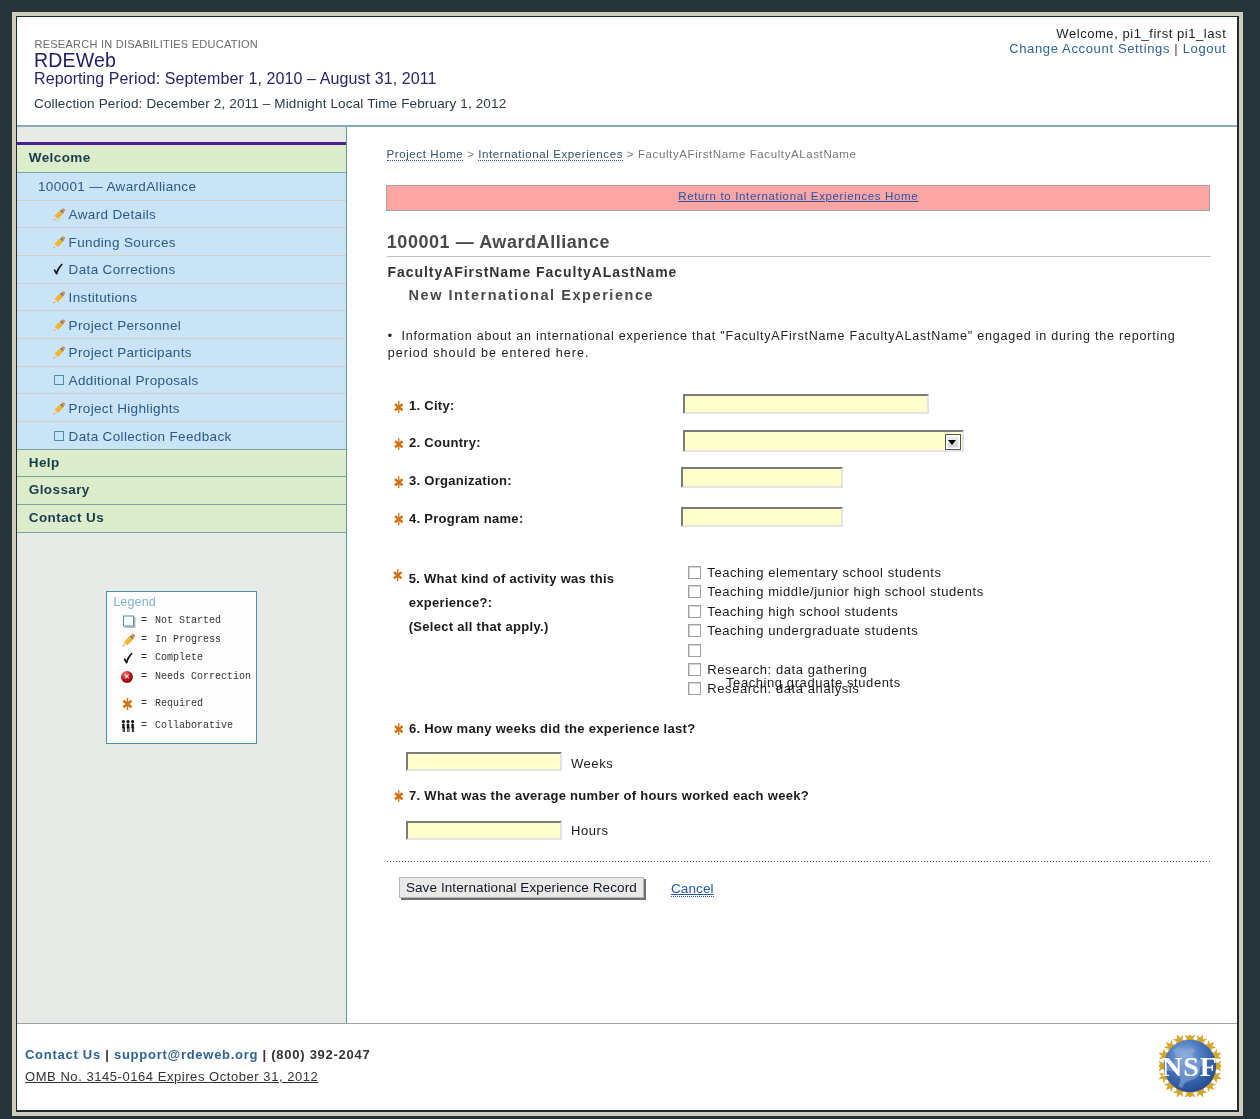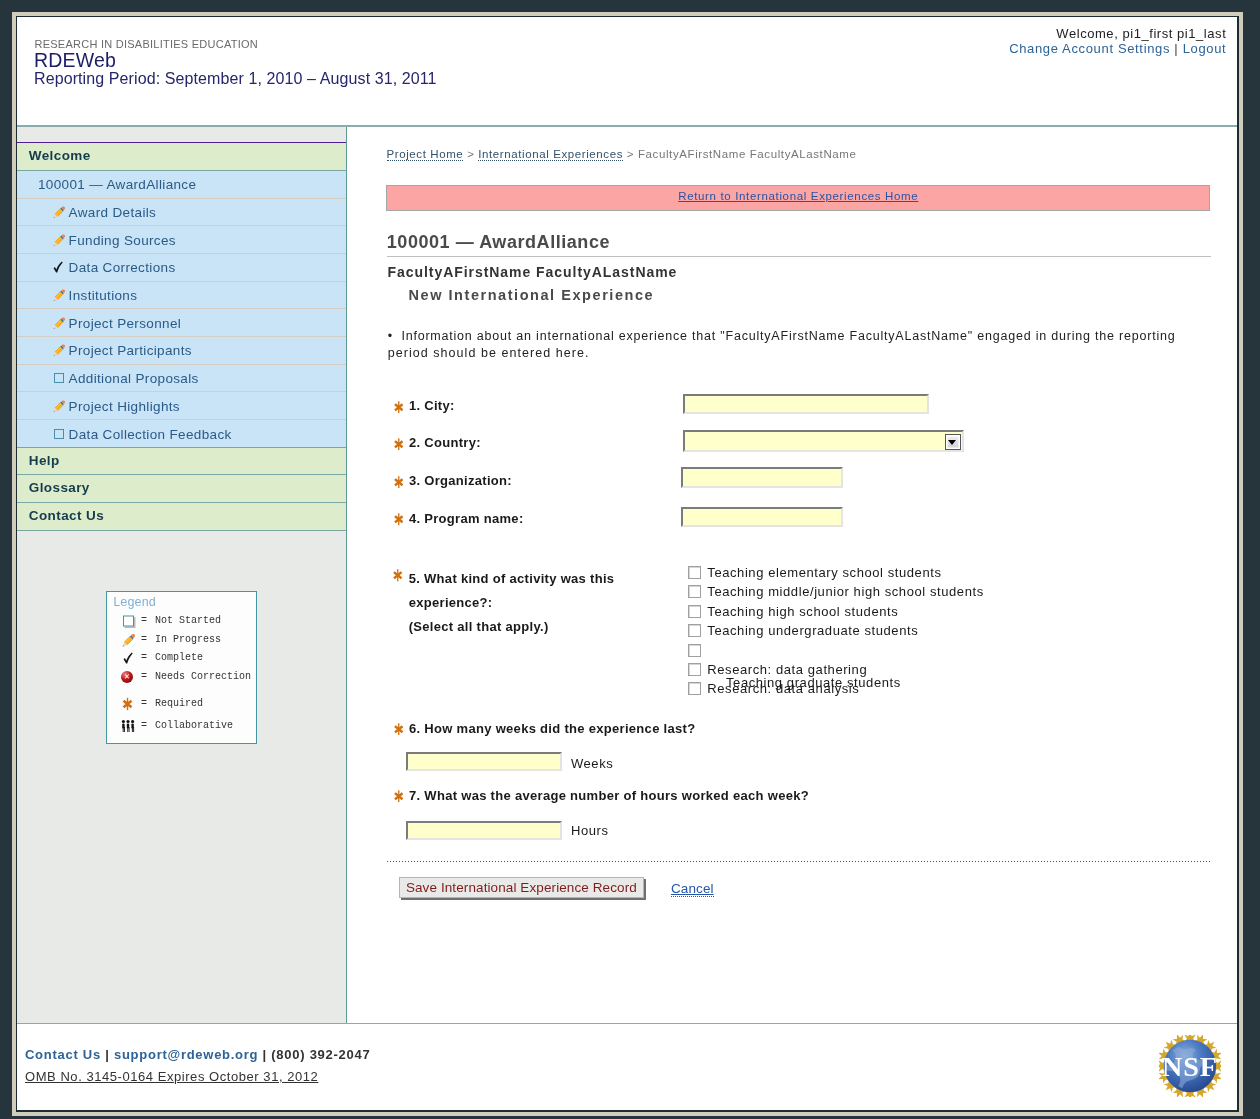--- a/index.html
+++ b/index.html
@@ -16,21 +16,21 @@
 #welc { position:absolute; right:10.7px; top:9px; font-size:13px; color:#222; letter-spacing:0.55px; }
 #acct { position:absolute; right:10.7px; top:23.5px; font-size:13px; color:#2d6397; letter-spacing:0.65px; }
 #acct .sep { color:#444; }
 #tealhr { position:absolute; left:0; top:108px; width:1220px; height:2px; background:#87adb1; }
 
 #cols { position:absolute; left:0; top:110px; width:1220px; height:896px; }
 #side { position:absolute; left:0; top:0; width:328.7px; height:896px; background:#e8eae8; }
 #sidediv { position:absolute; left:328.7px; top:0; width:1.3px; height:896px; background:#5f9a93; }
 #menu { position:absolute; left:0; top:15.4px; width:328.7px; }
 .gbar { height:26.6px; line-height:26.6px; background:#ddeccb; border-bottom:1px solid #79a8a3; font-weight:bold; font-size:13.5px; color:#153c4d; padding-left:11.8px; letter-spacing:0.4px; }
-.gbar.first { border-top:1px solid #4c1d95; }
+.gbar.first { border-top:3px solid #4c1d95; }
 .item { height:26.7px; background:#c9e3f7; border-bottom:1px solid #d5ccc2; font-size:13.5px; color:#2a5a88; position:relative; letter-spacing:0.35px; }
 .item.last { border-bottom:1px solid #79a8a3; }
 .item .txt { position:absolute; left:51.6px; top:50%; transform:translateY(-50%); white-space:nowrap; }
 .item .t2 { left:21px; }
 .item .ico { position:absolute; left:35px; top:50%; transform:translateY(-50%); width:13px; height:13px; }
 
 #legend { position:absolute; left:89px; top:464px; width:149px; height:151px; background:#fdfdfd; border:1px solid #4496a5; font-family:"Liberation Mono", monospace; }
 #legend .title { position:absolute; left:6px; top:4px; font-size:12.5px; color:#7fb0d4; letter-spacing:-0.4px; }
 .lrow { position:absolute; left:0; width:149px; height:14px; }
 .lrow .lic { position:absolute; left:14px; top:50%; transform:translate(0,-50%); width:14px; height:14px; }
@@ -46,38 +46,39 @@
 #h1line { position:absolute; left:40px; top:128.5px; width:824px; height:1px; background:#c0c0c0; }
 #h2 { position:absolute; left:40.5px; top:137.4px; font-size:14px; font-weight:bold; color:#333; letter-spacing:0.95px; }
 #h3 { position:absolute; left:61.5px; top:160.2px; font-size:14.5px; font-weight:bold; color:#4a4a4a; letter-spacing:1.55px; }
 #bullet { position:absolute; left:40.7px; top:201px; font-size:12.5px; color:#222; line-height:17.4px; letter-spacing:0.55px; }
 .ast { position:absolute; width:9.5px; height:12.5px; }
 .flabel { position:absolute; font-size:13px; font-weight:bold; color:#1a1a1a; white-space:nowrap; letter-spacing:0.3px; }
 .yin { position:absolute; background:#ffffcc; border-style:solid; border-width:2px; border-color:#7b7b7b #e4e4e4 #e4e4e4 #7b7b7b; }
 .plain { position:absolute; font-size:13px; color:#1a1a1a; white-space:nowrap; letter-spacing:0.58px; }
 .cb { position:absolute; width:11px; height:11px; background:#fff; border:1px solid #a0a0a0; box-shadow:inset 1px 1px 0 #d5d5d5; }
 #dotline { position:absolute; left:40px; top:734.4px; width:824px; height:1px; background-image:repeating-linear-gradient(90deg,#555 0,#555 1px,transparent 1px,transparent 3px); }
-#savebtn { position:absolute; left:51.9px; top:750.4px; width:243px; height:18.7px; background:#e9e9e8; border:1px solid #b5b5b5; box-shadow:2px 2px 0 #6f6f6f; text-align:center; line-height:19px; font-size:13.5px; color:#7f1d1d; letter-spacing:0.1px; }
+#savebtn { position:absolute; left:51.9px; top:750.4px; width:243px; height:18.7px; background:#e9e9e8; border:1px solid #b5b5b5; box-shadow:2px 2px 0 #6f6f6f; text-align:center; line-height:19px; font-size:13.5px; color:#0f172a; letter-spacing:0.1px; }
 #cancel { position:absolute; left:324px; top:753.8px; font-size:13.5px; color:#2456aa; letter-spacing:0.1px; }
 #cancel .u { border-bottom:1px dotted #2456aa; text-decoration:underline; }
 
 #fhr { position:absolute; left:0; top:1006px; width:1220px; height:1px; background:#99a5a5; }
 #footer { position:absolute; left:0; top:1007px; width:1220px; height:86px; background:#fff; }
 #f1 { position:absolute; left:8px; top:23px; font-size:13px; color:#333; letter-spacing:0.55px;font-weight:bold; }
 #f1 a { color:#2d6397; text-decoration:none; }
 #f2 { position:absolute; left:8px; top:45px; font-size:13px; color:#333; letter-spacing:0.55px;text-decoration:underline; }
 a { text-decoration:underline; }
 </style>
 </head>
 <body>
 <div id="frame">
 <div id="card">
   <div id="eyebrow">RESEARCH IN DISABILITIES EDUCATION</div>
   <div id="logo">RDEWeb</div>
   <div id="rperiod">Reporting Period: September 1, 2010 – August 31, 2011</div>
+  <div id="cperiod">Collection Period: December 2, 2011 – Midnight Local Time February 1, 2012</div>
   <div id="welc">Welcome, pi1_first pi1_last</div>
   <div id="acct">Change Account Settings <span class="sep">|</span> Logout</div>
 <div id="tealhr"></div>
 <div id="cols">
   <div id="side">
     <div id="menu">
       <div class="gbar first">Welcome</div>
       <div class="item">
               <span class="txt t2">100001 — AwardAlliance</span>
             </div>

